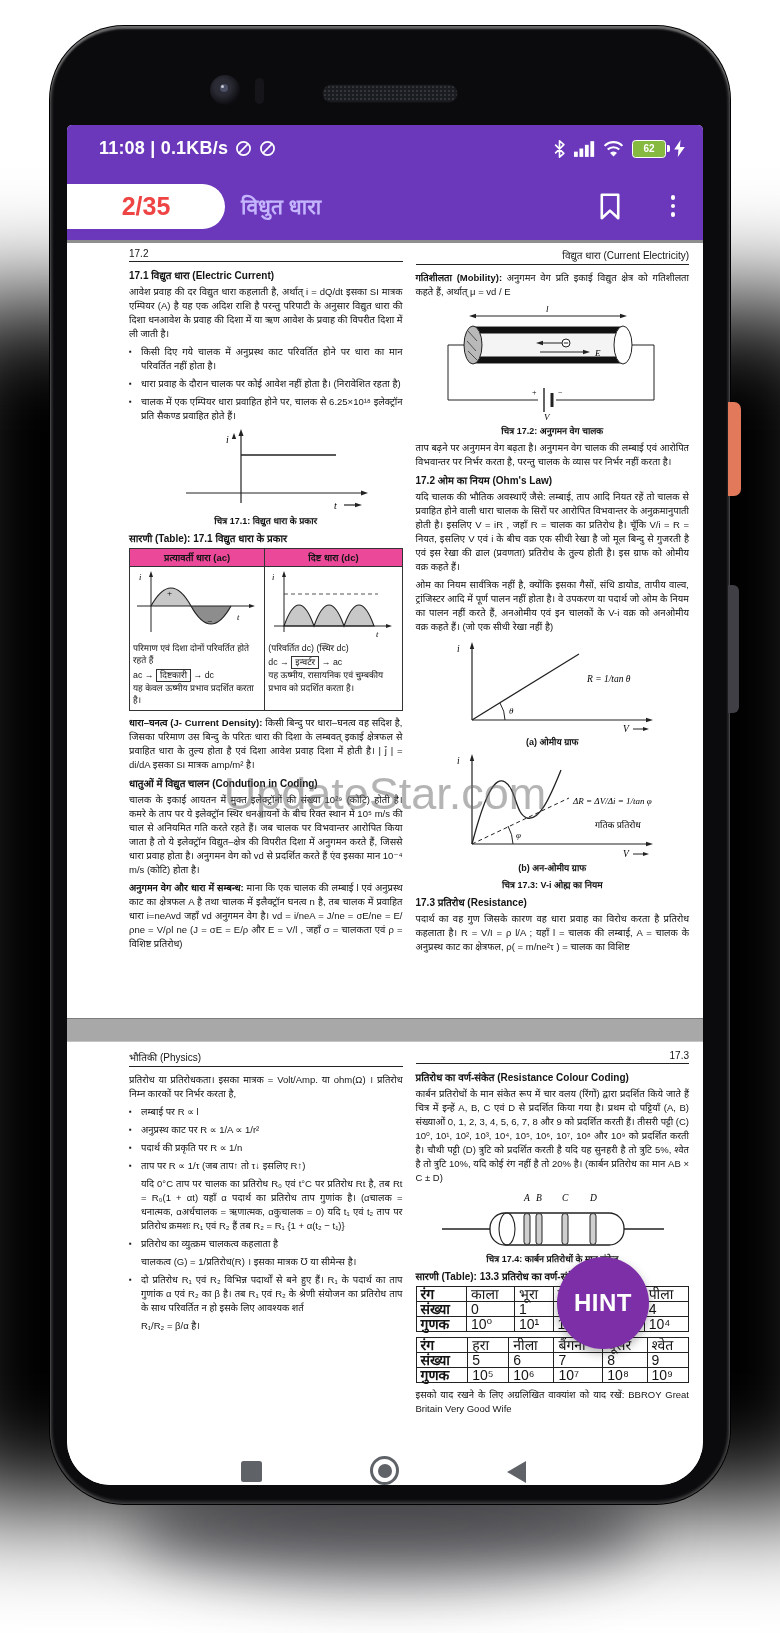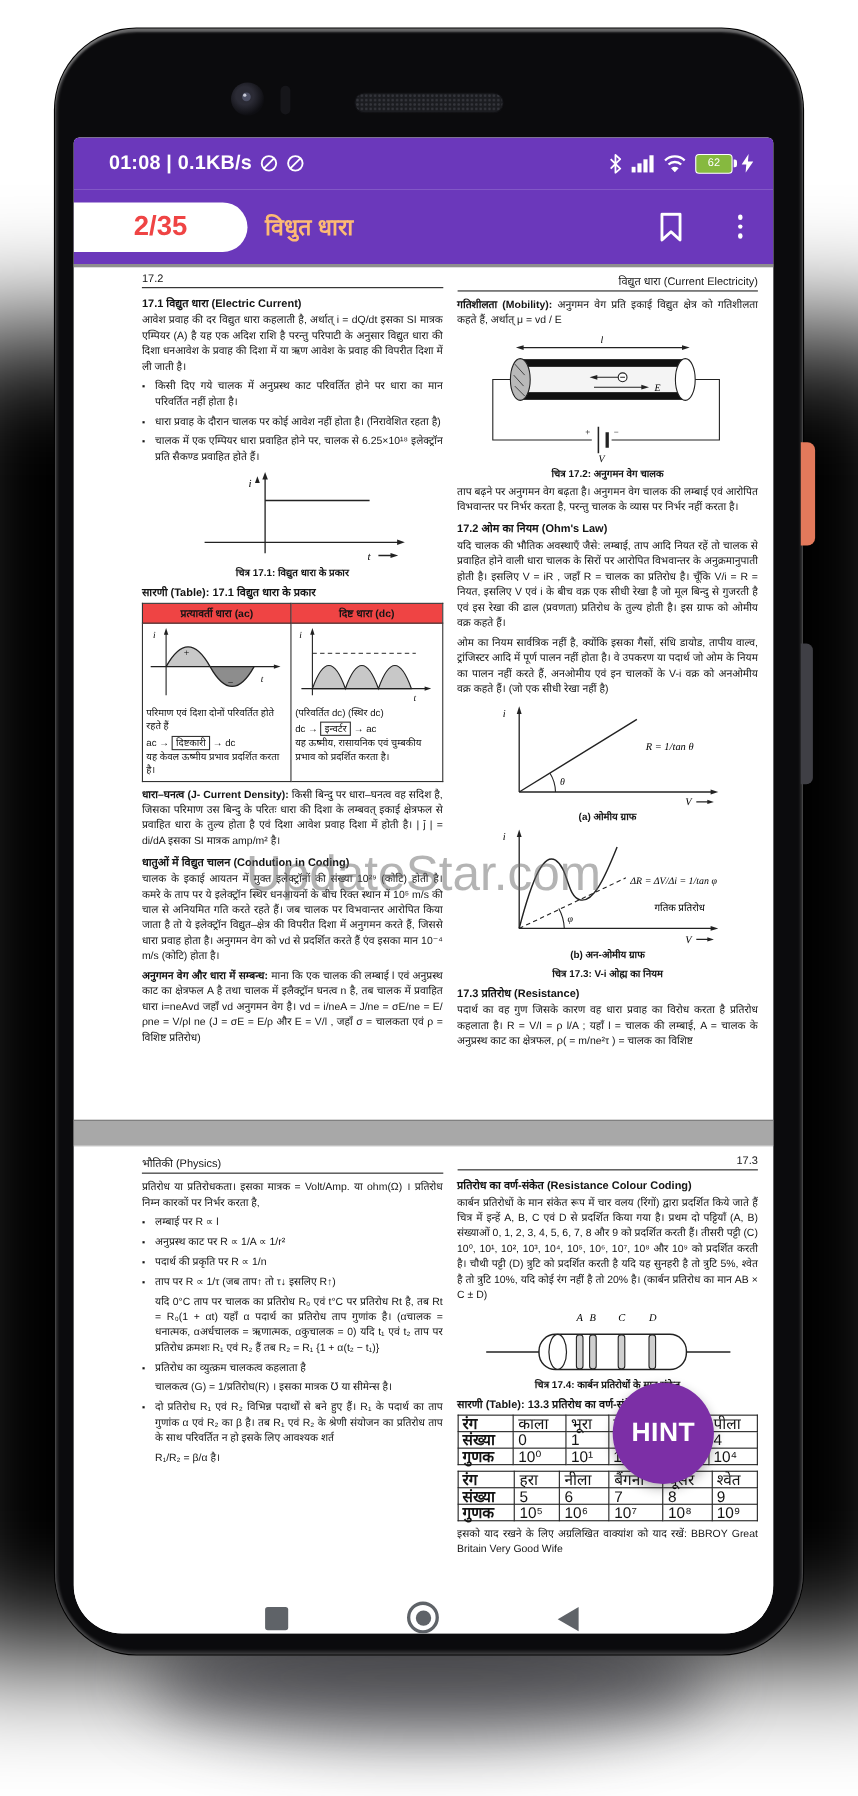--- a/index.html
+++ b/index.html
@@ -25,28 +25,28 @@
 
   .screen{position:absolute;left:17px;top:99px;width:636px;height:1360px;background:#fff;
     border-radius:5px 5px 44px 44px;overflow:hidden;}
 
   
   .statusbar{height:47px;background:#6b38bb;display:flex;align-items:center;justify-content:space-between;
     padding:0 18px 0 32px;color:#fff;box-sizing:border-box;}
   .sb-left{display:flex;align-items:center;gap:7px;font-size:18px;font-weight:700;letter-spacing:.2px;}
   .sb-right{display:flex;align-items:center;gap:8px;}
   .battery{position:relative;width:32px;height:16px;border:1.6px solid #fff;border-radius:3.5px;background:#86b93f;
-    display:flex;align-items:center;justify-content:center;font-size:10px;font-weight:400;color:#fff;text-align:right;}
+    display:flex;align-items:center;justify-content:center;font-size:10px;font-weight:700;color:#fff;text-align:right;}
   .battery::after{content:"";position:absolute;right:-4.6px;top:4px;width:3px;height:7px;background:#fff;border-radius:0 2px 2px 0;}
 
   
   .appbar{height:68px;background:#6b38bb;display:flex;align-items:center;position:relative;}
   .page-pill{width:158px;height:45px;background:#fff;border-radius:0 23px 23px 0;display:flex;align-items:center;justify-content:center;
     color:#ef4444;font-size:25px;font-weight:700;}
-  .app-title{color:#fdba74;font-size:21px;font-weight:700;margin-left:16px;flex:1;}
+  .app-title{color:#c4b5fd;font-size:21px;font-weight:700;margin-left:16px;flex:1;}
   .appbar-icons{display:flex;align-items:center;gap:50px;padding-right:28px;}
   .menu-dots{display:flex;flex-direction:column;gap:4px;}
   .menu-dots span{width:4.5px;height:4.5px;border-radius:50%;background:#fff;}
 
   
   .viewer{position:relative;height:1245px;background:#fff;}
   .page1{height:778px;overflow:hidden;border-top:3px solid #8e8e8e;padding-top:5px;box-sizing:border-box;}
   .page-sep{height:22px;background:#a8a8a8;border-top:1px solid #7c7c7c;border-bottom:1px solid #c4c4c4;}
   .page2{height:443px;overflow:hidden;padding-top:8px;box-sizing:border-box;}
   .cols{display:flex;gap:13px;padding:0 14px;margin-left:48px;}
@@ -56,21 +56,21 @@
   .sec-title{font-weight:700;font-size:10px;margin:4px 0 3px;}
   .para{font-size:9.5px;line-height:14px;text-align:justify;margin:0 0 4px;}
   .para b{font-weight:700;}
   .bullet{position:relative;padding-left:12px;font-size:9.5px;line-height:14px;text-align:justify;margin:0 0 4px;}
   .bullet::before{content:"▪";position:absolute;left:0;top:0;font-size:8px;}
   .caption{font-size:9px;text-align:center;font-weight:600;margin:1px 0 4px;}
   .fig{text-align:center;}
   .fig svg{display:block;margin:0 auto;}
 
   table.actable{border-collapse:collapse;width:100%;margin:2px 0 5px;}
-  table.actable th{background:#ef4444;border:1px solid #333;font-size:9.5px;padding:2px;}
+  table.actable th{background:#ec4899;border:1px solid #333;font-size:9.5px;padding:2px;}
   table.actable td{border:1px solid #333;font-size:8.8px;padding:3px;vertical-align:top;line-height:12.5px;text-align:left;}
   .flowline{font-size:8.8px;margin-top:2px;}
   .flowbox{display:inline-block;border:1px solid #333;padding:0 3px;line-height:11px;}
 
   table.ctable{border-collapse:collapse;width:100%;margin:0 0 5px;}
   table.ctable td{border:1px solid #222;font-size:14px;padding:1.5px 4px;line-height:11px;}
   table.ctable td:first-child{font-weight:700;}
 
   .watermark{position:absolute;left:0;right:0;top:528px;text-align:center;font-size:45px;color:rgba(105,105,105,.5);
     white-space:nowrap;pointer-events:none;}
@@ -97,21 +97,21 @@
     <div class="camera">
         <div class="lens"></div>
       </div>
     <div class="sensor"></div>
     <div class="speaker"></div>
 
     <div class="screen">
 
       <div class="statusbar">
         <div class="sb-left">
-          <span>01:08 | 0.1KB/s</span>
+          <span>11:08 | 0.1KB/s</span>
           <svg width="17" height="17" viewBox="0 0 16 16">
             <circle cx="8" cy="8" r="6.2" fill="none" stroke="#fff" stroke-width="1.6"></circle>
             <line x1="3.7" y1="12.3" x2="12.3" y2="3.7" stroke="#fff" stroke-width="1.6"></line>
           </svg>
           <svg width="17" height="17" viewBox="0 0 16 16">
             <circle cx="8" cy="8" r="6.2" fill="none" stroke="#fff" stroke-width="1.6"></circle>
             <line x1="3.7" y1="12.3" x2="12.3" y2="3.7" stroke="#fff" stroke-width="1.6"></line>
           </svg>
         </div>
         <div class="sb-right">

